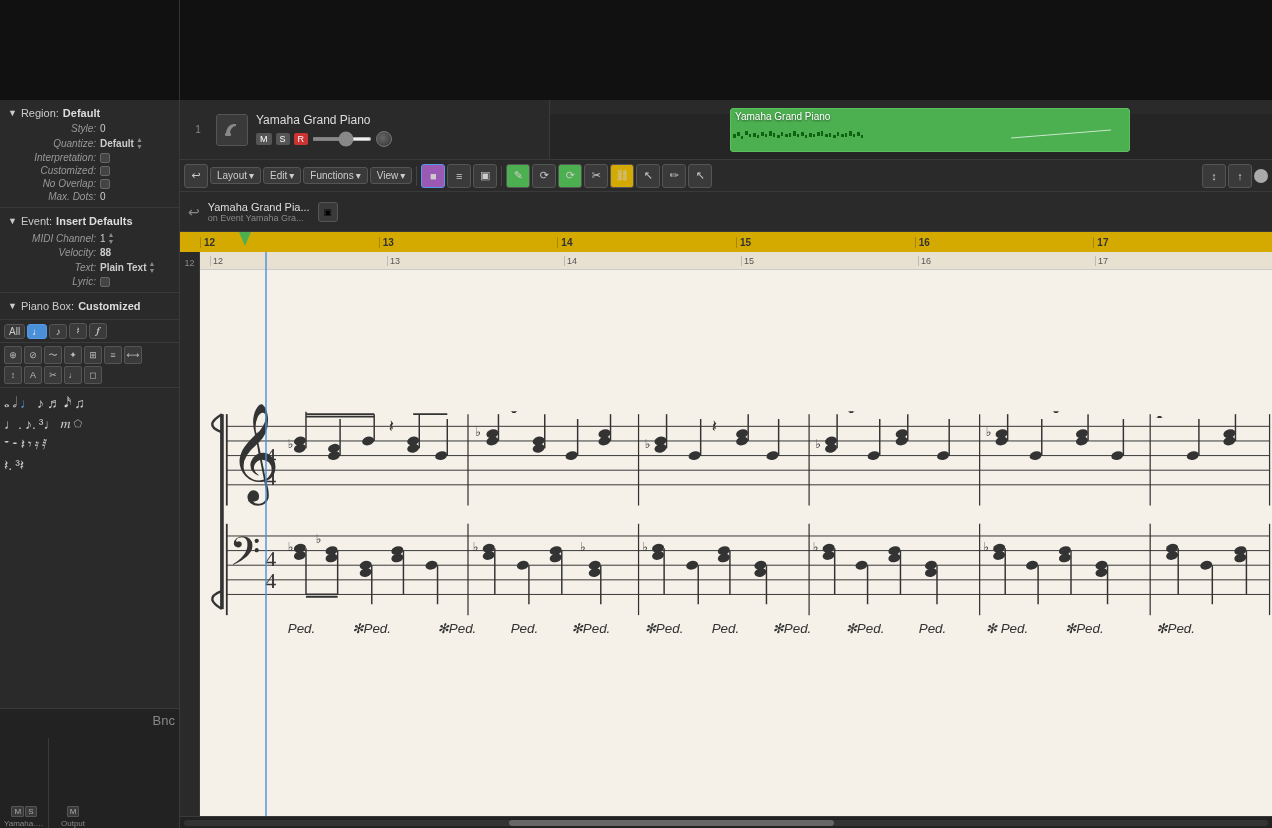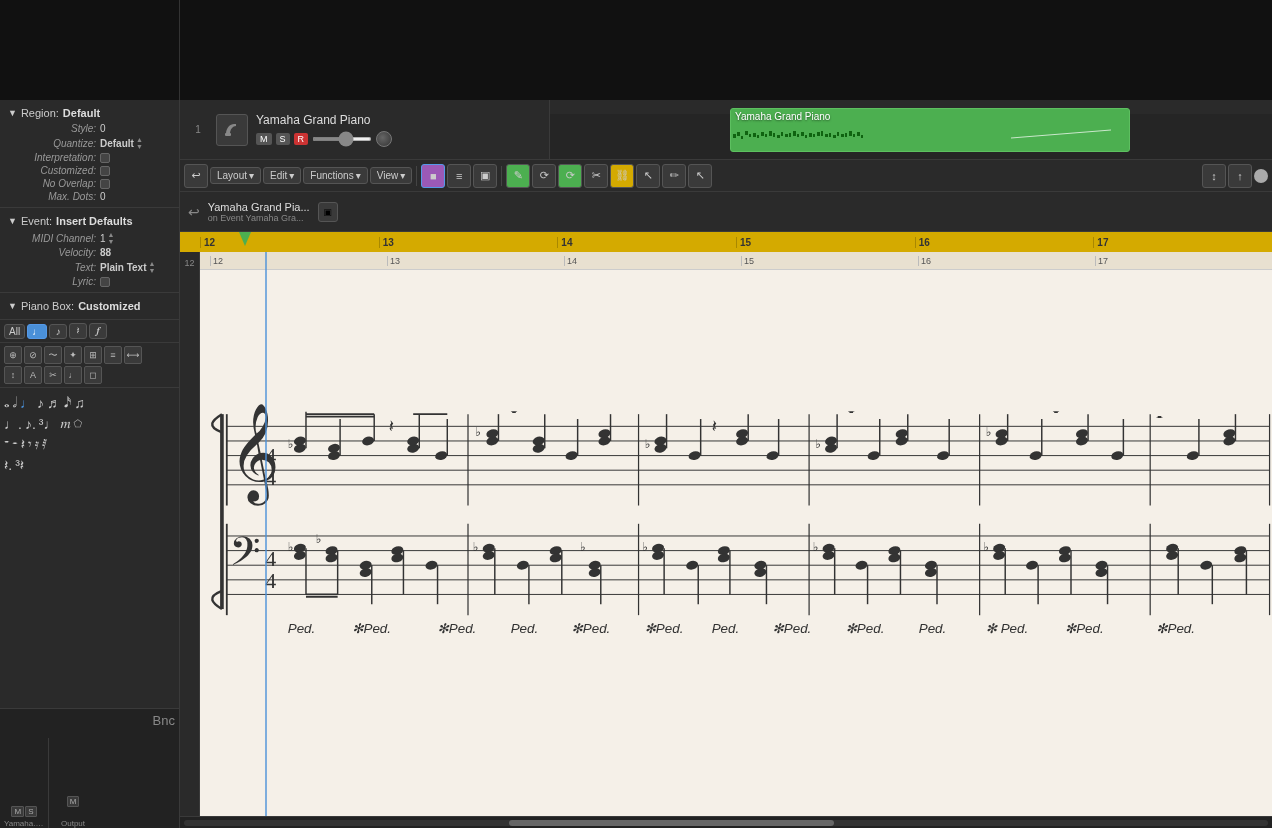--- a/index.html
+++ b/index.html
@@ -632,21 +632,21 @@
 
       <div style="width:1px;height:90px;background:#3a3a3a;margin:0 2px;"></div>
 
       <div style="display:flex;flex-direction:column;align-items:center;width:40px;">
         <div class="vu-meter" style="width:12px;height:70px;background:#333;border-radius:2px;position:relative;overflow:hidden;">
           <div class="vu-fill" style="height:30%;position:absolute;bottom:0;width:100%;background:linear-gradient(to top,#4caf50,#8bc34a);"></div>
         </div>
         <div style="display:flex;gap:1px;margin-top:2px;">
           <button class="s-btn">M</button>
         </div>
-        <span style="font-size:8px;color:#888;margin-top:12px;text-align:right;">Output</span>
+        <span style="font-size:8px;color:#888;margin-top:2px;text-align:right;">Output</span>
       </div>
 
       <div style="align-self:flex-start;margin-left:auto;">
         <span style="font-size:13px;color:#888;">Bnc</span>
       </div>
     </div>
 
   </div>
 
   <div class="right-content">

